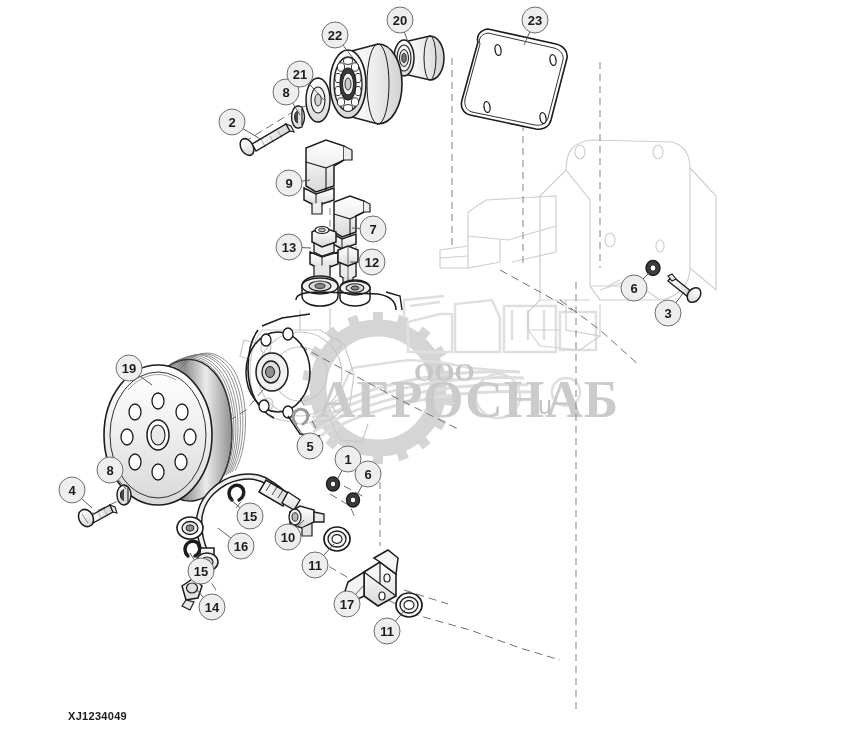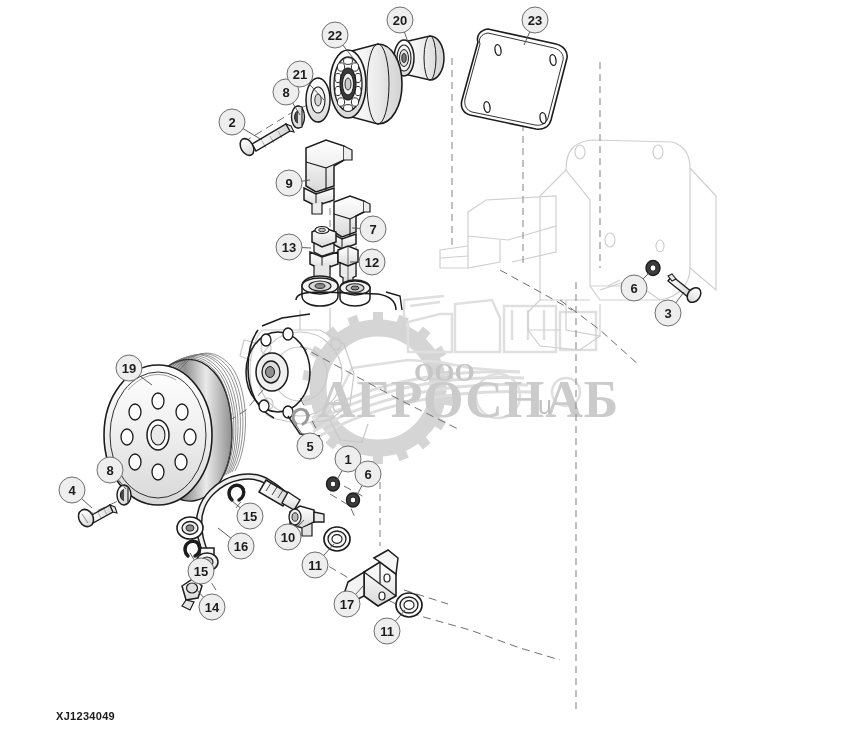--- a/index.html
+++ b/index.html
@@ -20,21 +20,21 @@
   }
   #art {
     position: absolute;
     left: 0;
     top: 0;
     width: 841px;
     height: 731px;
   }
   .part-number {
     position: absolute;
-    left: 56px;
+    left: 68px;
     top: 710px;
     font-family: "Liberation Sans", sans-serif;
     font-size: 11px;
     font-weight: bold;
     color: #1a1a1a;
     letter-spacing: 0.3px;
     white-space: nowrap;
   }
   .callout-num {
     font-family: "Liberation Sans", sans-serif;

